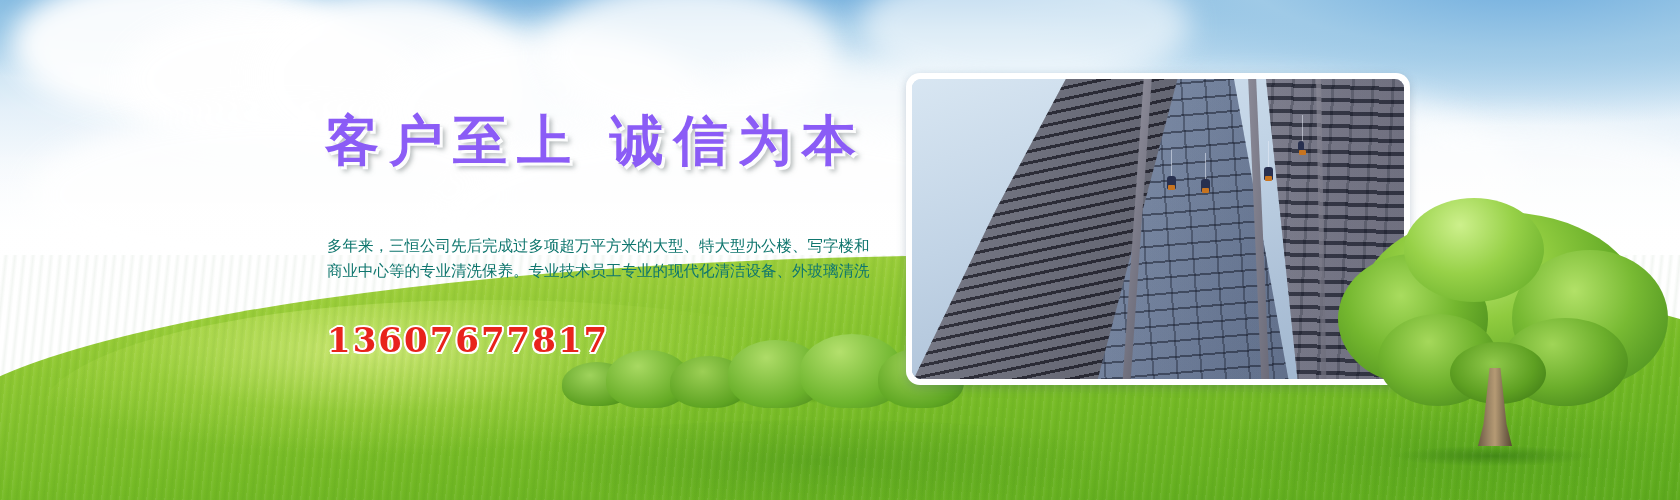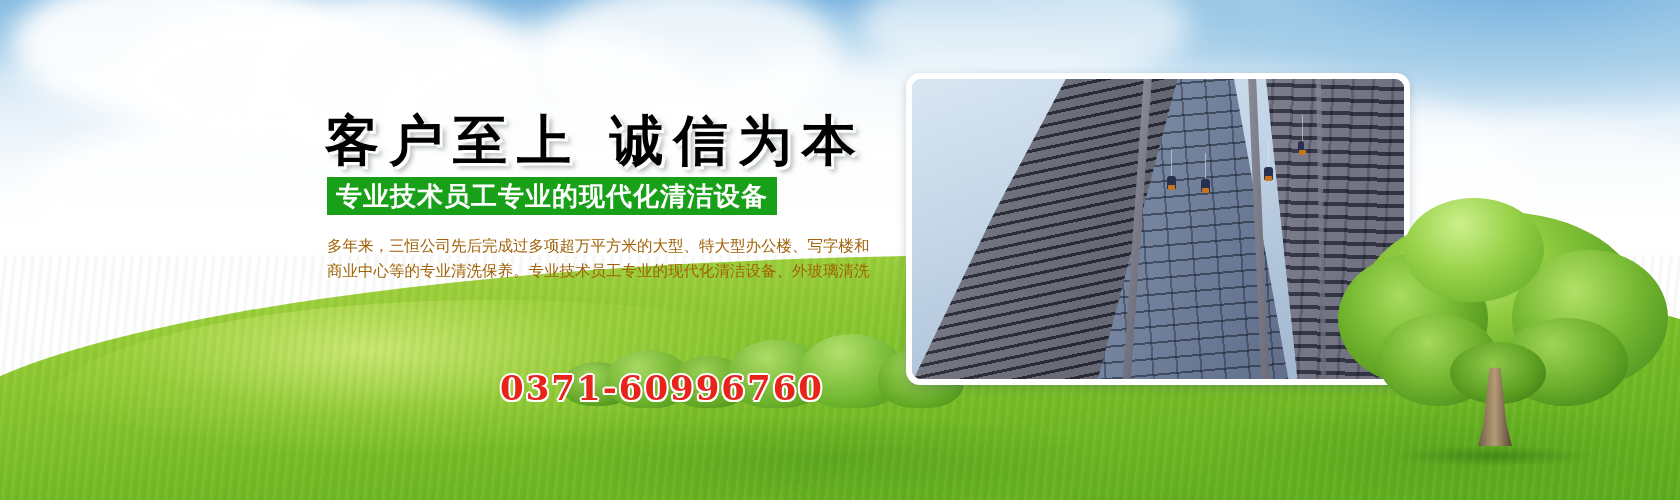--- a/index.html
+++ b/index.html
@@ -108,32 +108,32 @@
   .canopy{position:absolute;border-radius:50%;}
   .trunk{position:absolute;left:152px;top:176px;width:34px;height:78px;
       background:linear-gradient(90deg,#6d5a44 0%,#9b8464 30%,#b59a74 50%,#7d6a50 78%,#584931 100%);
       clip-path:polygon(34% 0%,66% 0%,84% 72%,100% 100%,0% 100%,16% 72%);}
   .tree-shadow{position:absolute;left:1368px;top:443px;width:250px;height:26px;
       background:radial-gradient(ellipse 125px 13px at 125px 13px,rgba(40,105,15,.48) 0%,rgba(50,120,20,.18) 55%,rgba(60,130,25,0) 80%);}
 
   
   .headline{position:absolute;left:325px;top:105px;
       font-family:"DejaVu Serif","Liberation Serif",serif;
-      font-size:54px;font-weight:bold;letter-spacing:10px;color:#000000;
+      font-size:54px;font-weight:bold;letter-spacing:10px;color:#8b5cf6;
       text-shadow:3px 3px 0 rgba(255,255,255,.95),5px 5px 5px rgba(110,120,120,.55);
       white-space:nowrap;}
 
   .greenbar{position:absolute;left:327px;top:177px;height:38px;background:#18a018;
       display:flex;align-items:center;padding:0 9px;box-sizing:border-box;}
   .greenbar span{font-family:"DejaVu Sans","Liberation Sans",sans-serif;
       font-size:26px;font-weight:bold;color:#ffffff;letter-spacing:1px;white-space:nowrap;}
 
   .para{position:absolute;left:327px;top:234px;width:566px;
       font-family:"DejaVu Sans","Liberation Sans",sans-serif;
-      font-size:15.5px;line-height:25px;color:#a16207;}
+      font-size:15.5px;line-height:25px;color:#0f766e;}
   .para div{white-space:nowrap;}
 
   .hot1{position:absolute;left:327px;top:320px;display:flex;align-items:baseline;white-space:nowrap;}
   .hot-label{font-family:"DejaVu Serif","Liberation Serif",serif;
       font-size:30px;font-weight:bold;font-style:italic;color:#e5211b;letter-spacing:5px;
       text-shadow:1px 1px 0 #fff,-1px -1px 0 #fff,1px -1px 0 #fff,-1px 1px 0 #fff,2px 2px 3px rgba(255,255,255,.9);}
   .phone{font-family:"DejaVu Serif","Liberation Serif",serif;
       font-size:34px;font-weight:bold;color:#e8231c;letter-spacing:2px;
       text-shadow:1.5px 1.5px 0 #fff,-1.5px -1.5px 0 #fff,1.5px -1.5px 0 #fff,-1.5px 1.5px 0 #fff,0 2px 0 #fff,0 -2px 0 #fff,2px 0 0 #fff,-2px 0 0 #fff;}
   .hot2{position:absolute;left:500px;top:368px;white-space:nowrap;}
@@ -173,33 +173,28 @@
     <div class="tl" style="left:2px;top:36px;width:70px;height:44px;background:radial-gradient(ellipse at 40% 30%,#9fd35c,#5ca021 70%,#3f7d16);"></div>
     <div class="tl" style="left:46px;top:24px;width:84px;height:58px;background:radial-gradient(ellipse at 38% 28%,#a8d962,#66ac26 68%,#44861a);"></div>
     <div class="tl" style="left:110px;top:30px;width:78px;height:52px;background:radial-gradient(ellipse at 42% 30%,#9ccf55,#5ea422 70%,#3f7d16);"></div>
     <div class="tl" style="left:168px;top:14px;width:96px;height:68px;background:radial-gradient(ellipse at 40% 26%,#aedc68,#69b02a 66%,#477f19);"></div>
     <div class="tl" style="left:240px;top:8px;width:104px;height:74px;background:radial-gradient(ellipse at 38% 24%,#b4e06d,#6cb42c 66%,#4a8a1c);"></div>
     <div class="tl" style="left:318px;top:22px;width:86px;height:60px;background:radial-gradient(ellipse at 42% 28%,#a2d359,#5fa723 70%,#417f16);"></div>
   </div>
 
   <div class="headline">客户至上  诚信为本</div>
 
-  <div class="greenbar">
-    <span>专业技术员工专业的现代化清洁设备</span>
-  </div>
 
   <div class="para">
     <div>多年来，三恒公司先后完成过多项超万平方米的大型、特大型办公楼、写字楼和</div>
     <div>商业中心等的专业清洗保养。专业技术员工专业的现代化清洁设备、外玻璃清洗</div>
   </div>
 
   <div class="hot1">
-  </div>
-  <div class="hot2">
-    <span class="phone">0371-60996760</span>
+    <span class="phone">13607677817</span>
   </div>
 
   <div class="photo-card">
     <div class="photo">
       <div class="ph-sky"></div>
       <div class="tower-left"></div>
       <div class="tl-floors"></div>
       <div class="glass"></div>
       <div class="glass-grid"></div>
       <div class="tower-right"></div>

